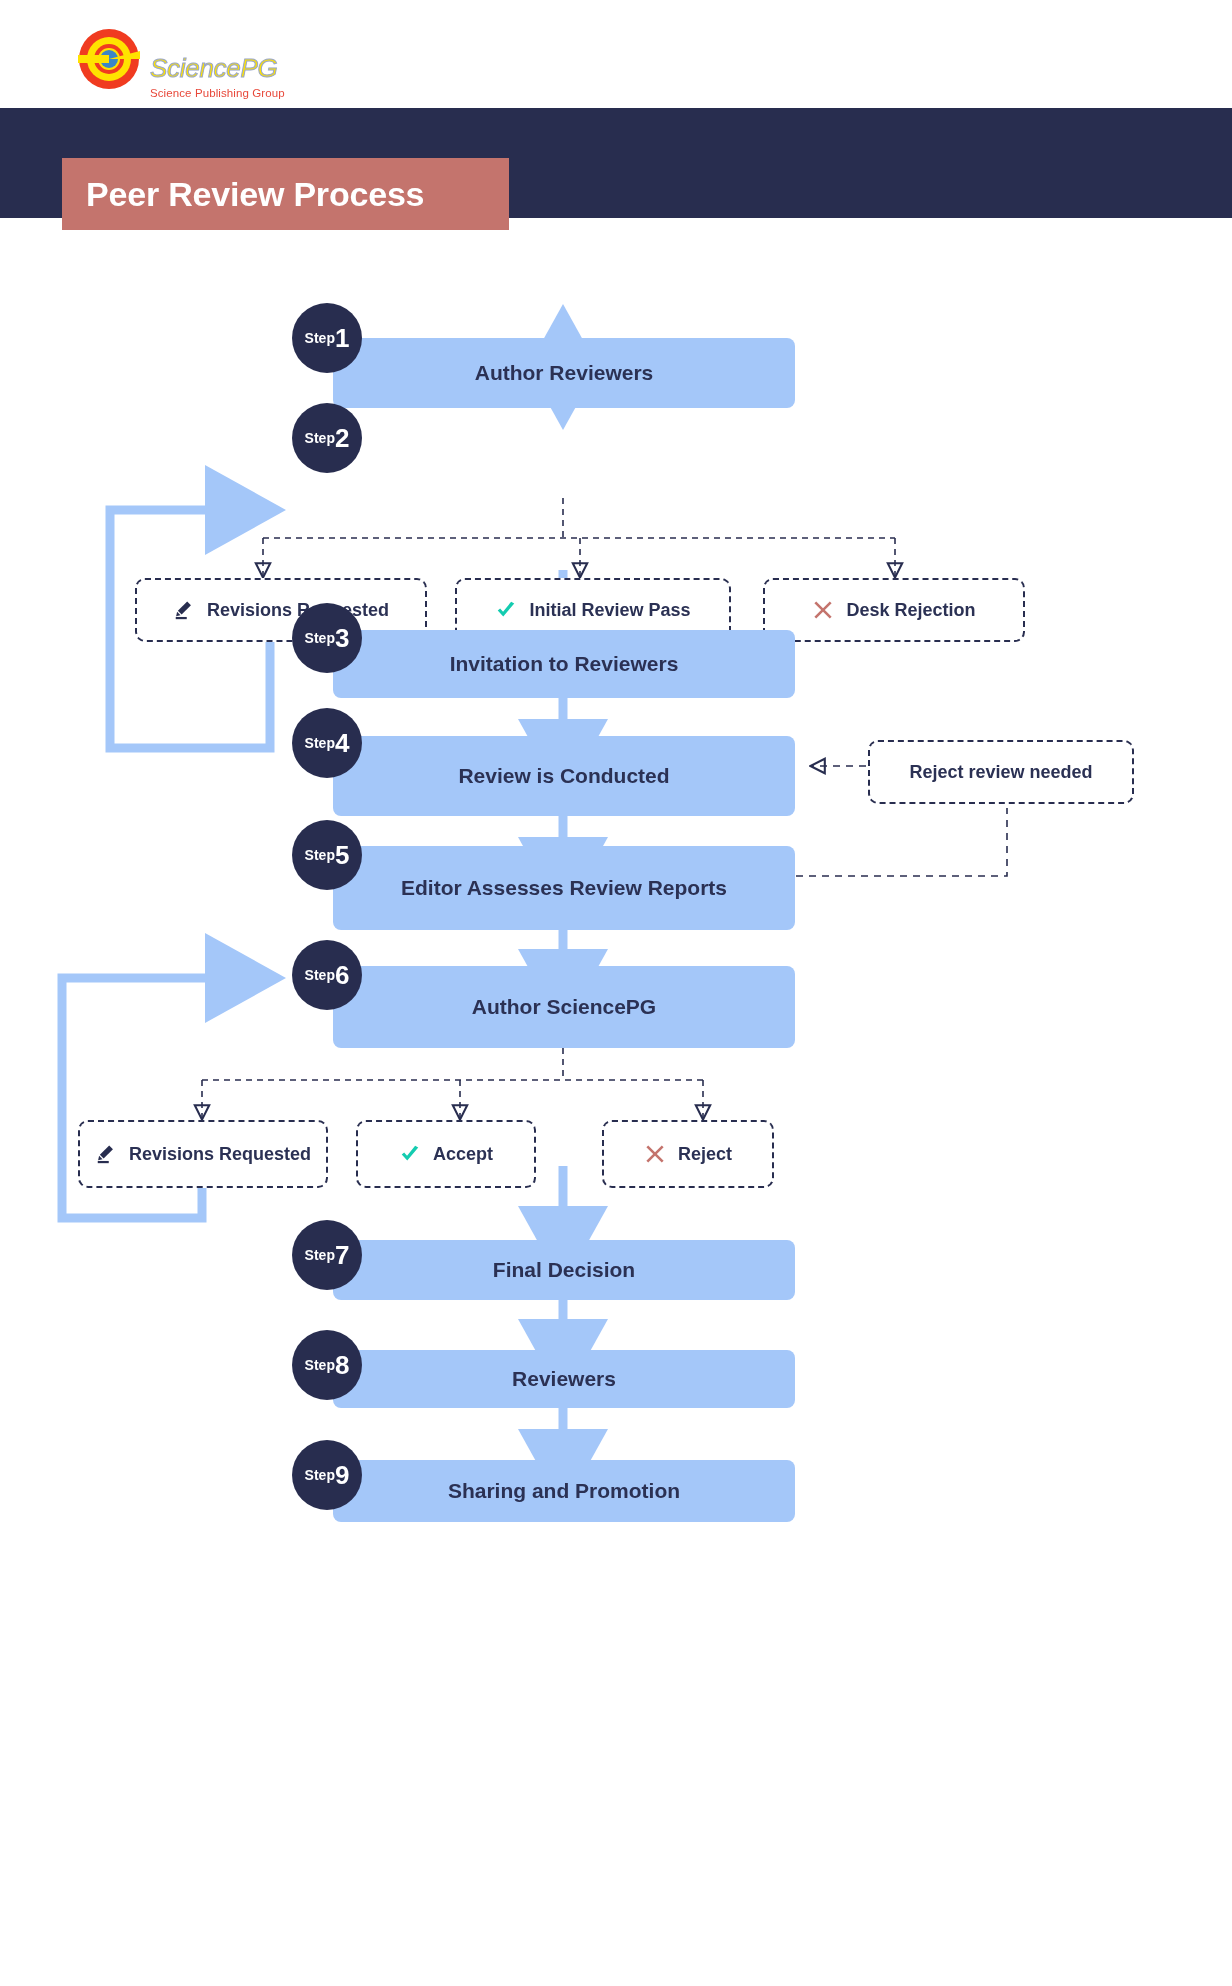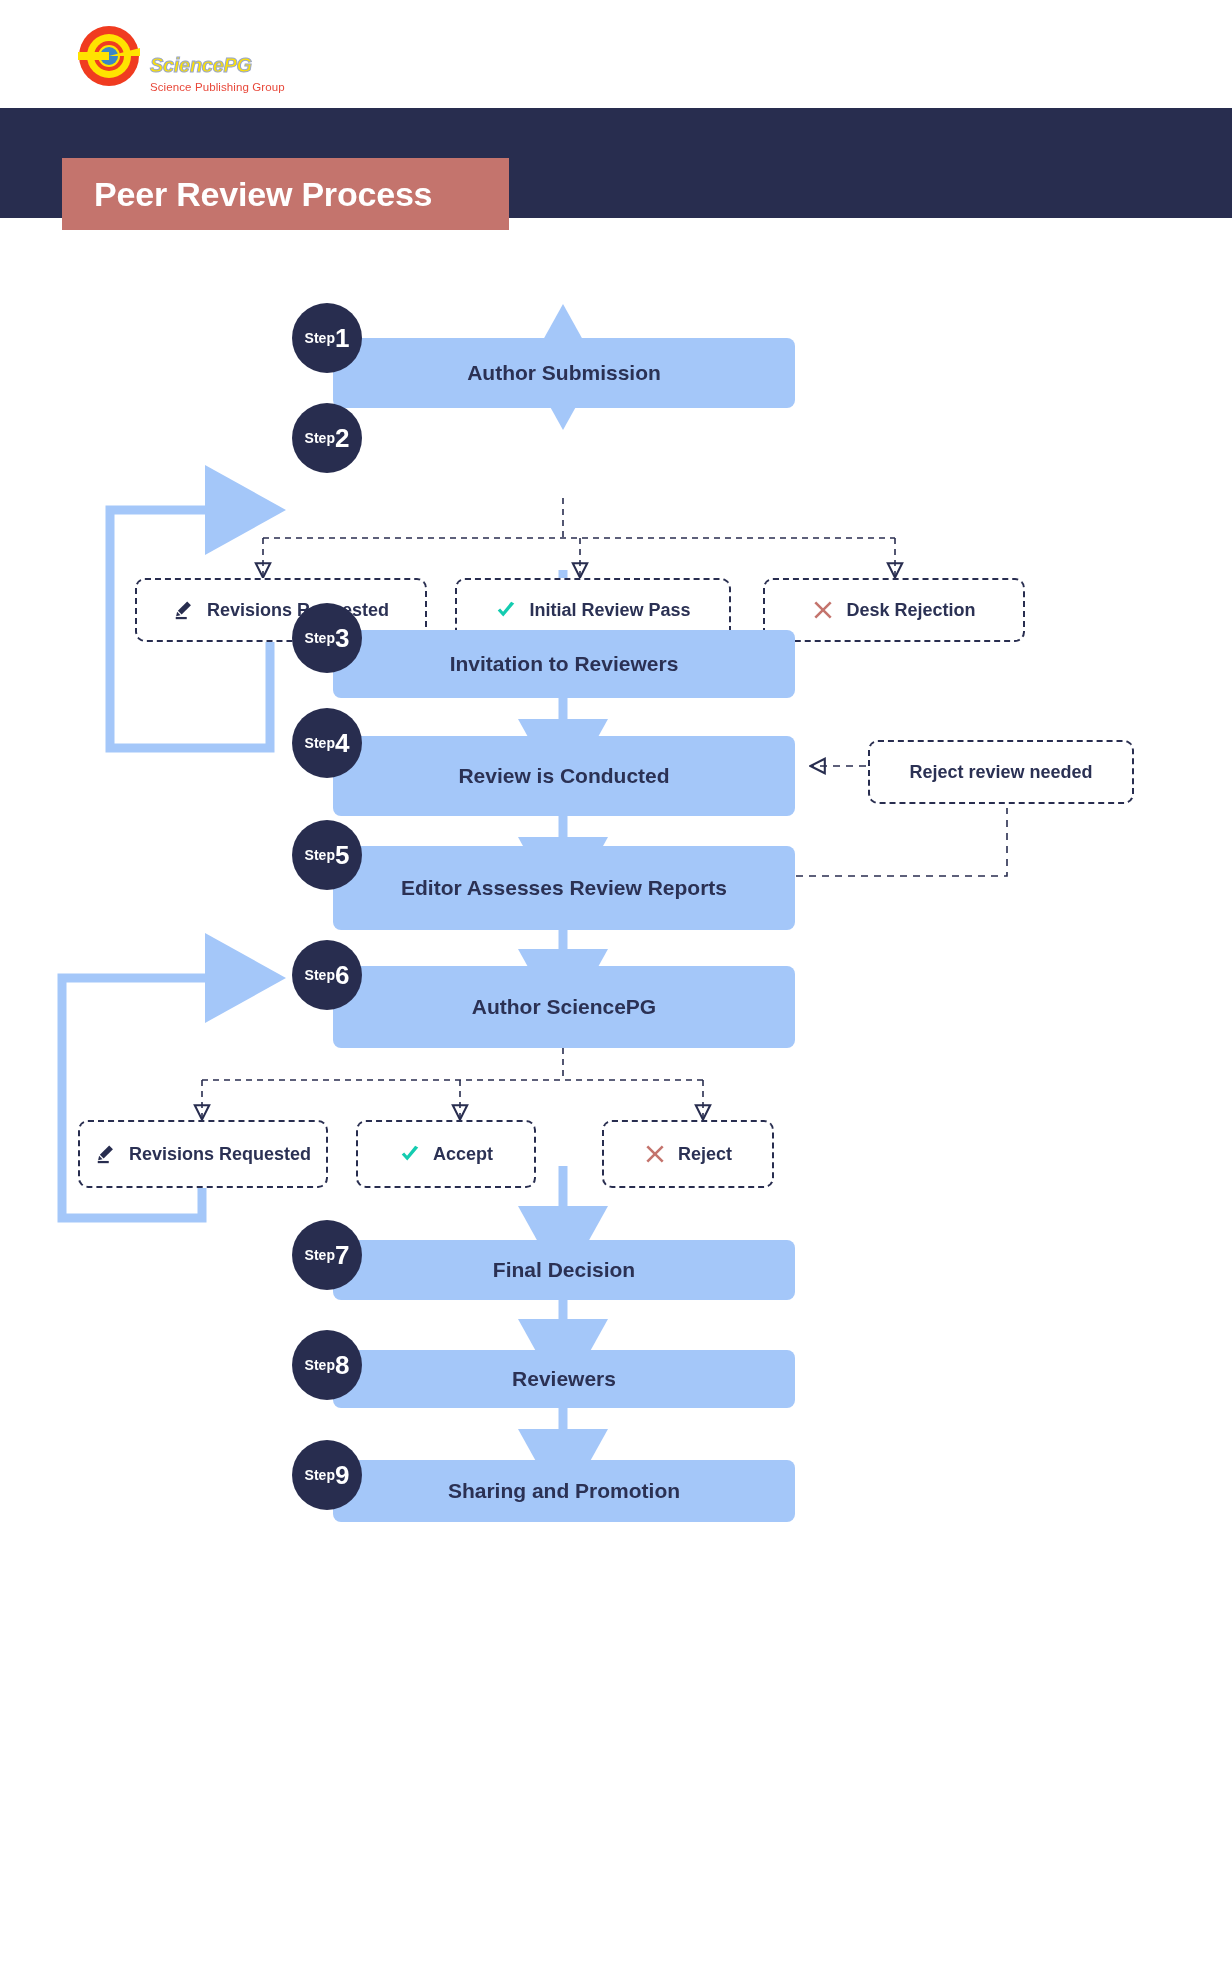--- a/index.html
+++ b/index.html
@@ -6,29 +6,29 @@
   body{
     width:1232px;height:1986px;background:#ffffff;
     font-family:"Liberation Sans","DejaVu Sans",sans-serif;
     position:relative;overflow:hidden;
   }
   
   #logo-bar{position:absolute;left:0;top:0;width:1232px;height:108px;background:#fff;}
   #logo-wrap{position:absolute;left:78px;top:18px;display:flex;align-items:center;gap:10px;}
   #logo-mark{width:62px;height:62px;position:relative;flex:none;}
   #logo-text-wrap{display:flex;flex-direction:column;justify-content:center;line-height:1;}
-  #logo-title{font-size:20px;font-weight:bold;font-style:italic;color:#ffe300;
+  #logo-title{font-size:26px;font-weight:normal;font-style:italic;color:#ffe300;
     -webkit-text-stroke:1px #9aa7c9;letter-spacing:-.3px;text-shadow:0 0 1px #b9c3de;margin-top:37px;}
   #logo-sub{font-size:11.5px;color:#e8483a;margin-top:7px;letter-spacing:.1px;}
 
   
   #banner{position:absolute;left:0;top:108px;width:1232px;height:110px;background:#282d4f;}
   #title-chip{position:absolute;left:62px;top:158px;width:447px;height:72px;
     background:#c4746d;display:flex;align-items:center;}
-  #title-chip span{color:#fff;font-size:34px;font-weight:bold;margin-left:32px;letter-spacing:-.2px;}
+  #title-chip span{color:#fff;font-size:34px;font-weight:bold;margin-left:24px;letter-spacing:-.2px;}
 
   
   #canvas{position:absolute;left:0;top:218px;width:1232px;height:1768px;}
   #wires{position:absolute;left:0;top:0;width:1232px;height:1768px;}
 
   
   .pnode{position:absolute;background:#a4c7f9;border-radius:8px;
          display:flex;align-items:center;justify-content:center;}
   .pnode .plabel{color:#2b3154;font-size:21px;font-weight:bold;text-align:center;}
 
@@ -136,21 +136,21 @@
     <path d="M563,1082 L563,1128" stroke="#a4c7f9" stroke-width="9" fill="none" marker-end="url(#ah)"></path>
 
     <path d="M563,1190 L563,1238" stroke="#a4c7f9" stroke-width="9" fill="none" marker-end="url(#ah)"></path>
   </svg>
 
   <div class="badge" style="left:292px;top:85px;">
     <span class="bs">Step</span>
     <span class="bn">1</span>
   </div>
   <div class="pnode" style="left:333px;top:120px;width:462px;height:70px;">
-    <span class="plabel">Author Submission</span>
+    <span class="plabel">Author Reviewers</span>
   </div>
 
   <div class="badge" style="left:292px;top:185px;">
     <span class="bs">Step</span>
     <span class="bn">2</span>
   </div>
 
   <div class="dnode" style="left:135px;top:360px;width:288px;height:60px;">
     <svg class="dicon" viewBox="0 0 24 24">
       <path d="M15.5 2.6 L19.6 6.7 L9.4 16.9 L5.3 12.8 Z" fill="#282d4f"></path>

